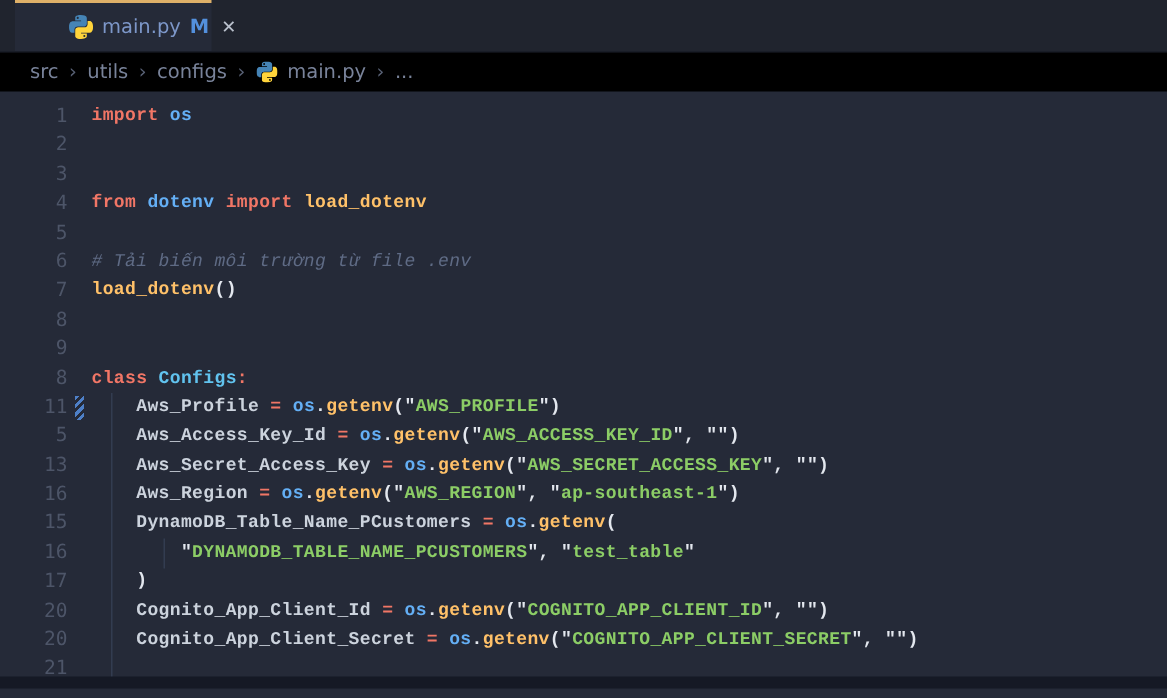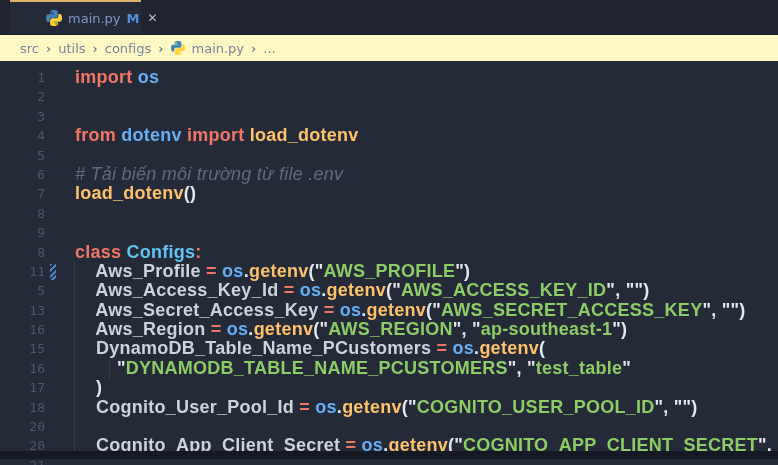--- a/index.html
+++ b/index.html
@@ -26,39 +26,39 @@
     cursor:pointer;
   }
   .tab-title { font-size:13px; color:#7d97c9; }
   .tab-dirty { font-size:13px; font-weight:600; color:#5390dd; }
   .tab-close { font-size:12px; color:#b9c0cc; margin-left:2px; }
 
   
   .breadcrumb {
     height:26px; display:flex; align-items:center;
     padding-left:20px; gap:7px;
-    font-size:13px; color:#79839a; background:#fef9c3;
+    font-size:13px; color:#79839a; background:#000000;
   }
   .bc-sep { color:#586175; font-size:13px; }
   .bc-item { cursor:pointer; }
   .bc-icon { display:flex; align-items:center; }
 
   
   .code-area { position:relative; padding-top:7px; height:404px; }
   .row { display:flex; height:19.4px; line-height:19.4px; position:relative; }
   .ln {
     width:45px; flex:none; text-align:right;
     color:var(--c-line_number,#4d5568);
     font-family:"DejaVu Sans Mono","Liberation Mono",monospace;
     font-size:13px; user-select:none;
   }
   .lc {
-    margin-left:30px; white-space:pre;
-    font-family:Liberation Sans, sans-serif;
-    font-size:18px; font-weight:700; letter-spacing:0.25px;
+    margin-left:16px; white-space:pre;
+    font-family:Liberation Mono, monospace;
+    font-size:12px; font-weight:700; letter-spacing:0.25px;
   }
   .modbar {
     position:absolute; left:50px; top:2px; width:6px; height:16px;
     background:repeating-linear-gradient(135deg,
       var(--c-modified,#4e80c8) 0 2px, rgba(0,0,0,0) 2px 4px);
   }
   .tk-kw  { color:var(--c-keyword,#f17666); }
   .tk-mod { color:var(--c-module,#64aff5); }
   .tk-cl  { color:var(--c-class,#61c3ef); }
   .tk-fn  { color:var(--c-function,#ffc169); }
@@ -175,25 +175,22 @@
       </div>
       <div class="row">
         <span class="ln">16</span>
         <span class="lc"><span class="tk-pl">        </span><span class="tk-pu">"</span><span class="tk-st">DYNAMODB_TABLE_NAME_PCUSTOMERS</span><span class="tk-pu">", "</span><span class="tk-st">test_table</span><span class="tk-pu">"</span></span>
       </div>
       <div class="row">
         <span class="ln">17</span>
         <span class="lc"><span class="tk-pl">    </span><span class="tk-pu">)</span></span>
       </div>
       <div class="row">
-        <span class="ln">18</span>
-        <span class="lc"><span class="tk-pl">    </span><span class="tk-va">Cognito_User_Pool_Id</span><span class="tk-pl"> </span><span class="tk-kw">=</span><span class="tk-pl"> </span><span class="tk-mod">os</span><span class="tk-pu">.</span><span class="tk-fn">getenv</span><span class="tk-pu">("</span><span class="tk-st">COGNITO_USER_POOL_ID</span><span class="tk-pu">", "")</span></span>
-      </div>
-      <div class="row">
         <span class="ln">20</span>
+        <span class="lc"><span class="tk-pl">    </span><span class="tk-va">Cognito_App_Client_Id</span><span class="tk-pl"> </span><span class="tk-kw">=</span><span class="tk-pl"> </span><span class="tk-mod">os</span><span class="tk-pu">.</span><span class="tk-fn">getenv</span><span class="tk-pu">("</span><span class="tk-st">COGNITO_APP_CLIENT_ID</span><span class="tk-pu">", "")</span></span>
       </div>
       <div class="row">
         <span class="ln">20</span>
         <span class="lc"><span class="tk-pl">    </span><span class="tk-va">Cognito_App_Client_Secret</span><span class="tk-pl"> </span><span class="tk-kw">=</span><span class="tk-pl"> </span><span class="tk-mod">os</span><span class="tk-pu">.</span><span class="tk-fn">getenv</span><span class="tk-pu">("</span><span class="tk-st">COGNITO_APP_CLIENT_SECRET</span><span class="tk-pu">", "")</span></span>
       </div>
       <div class="row">
         <span class="ln">21</span>
         <span class="lc"></span>
       </div>
     </div>

